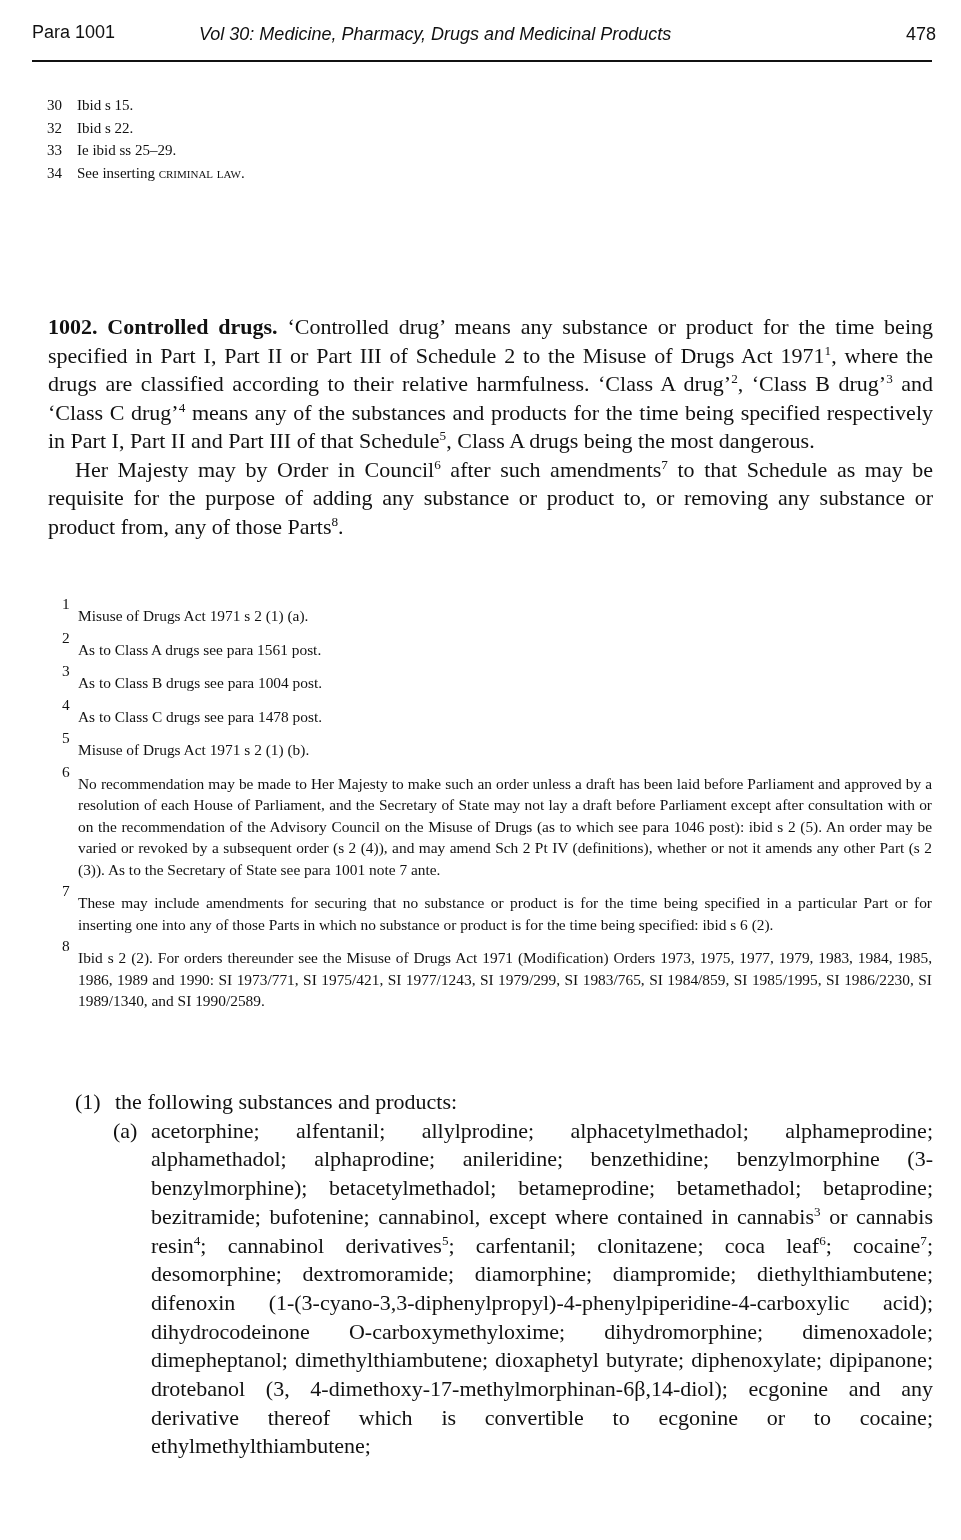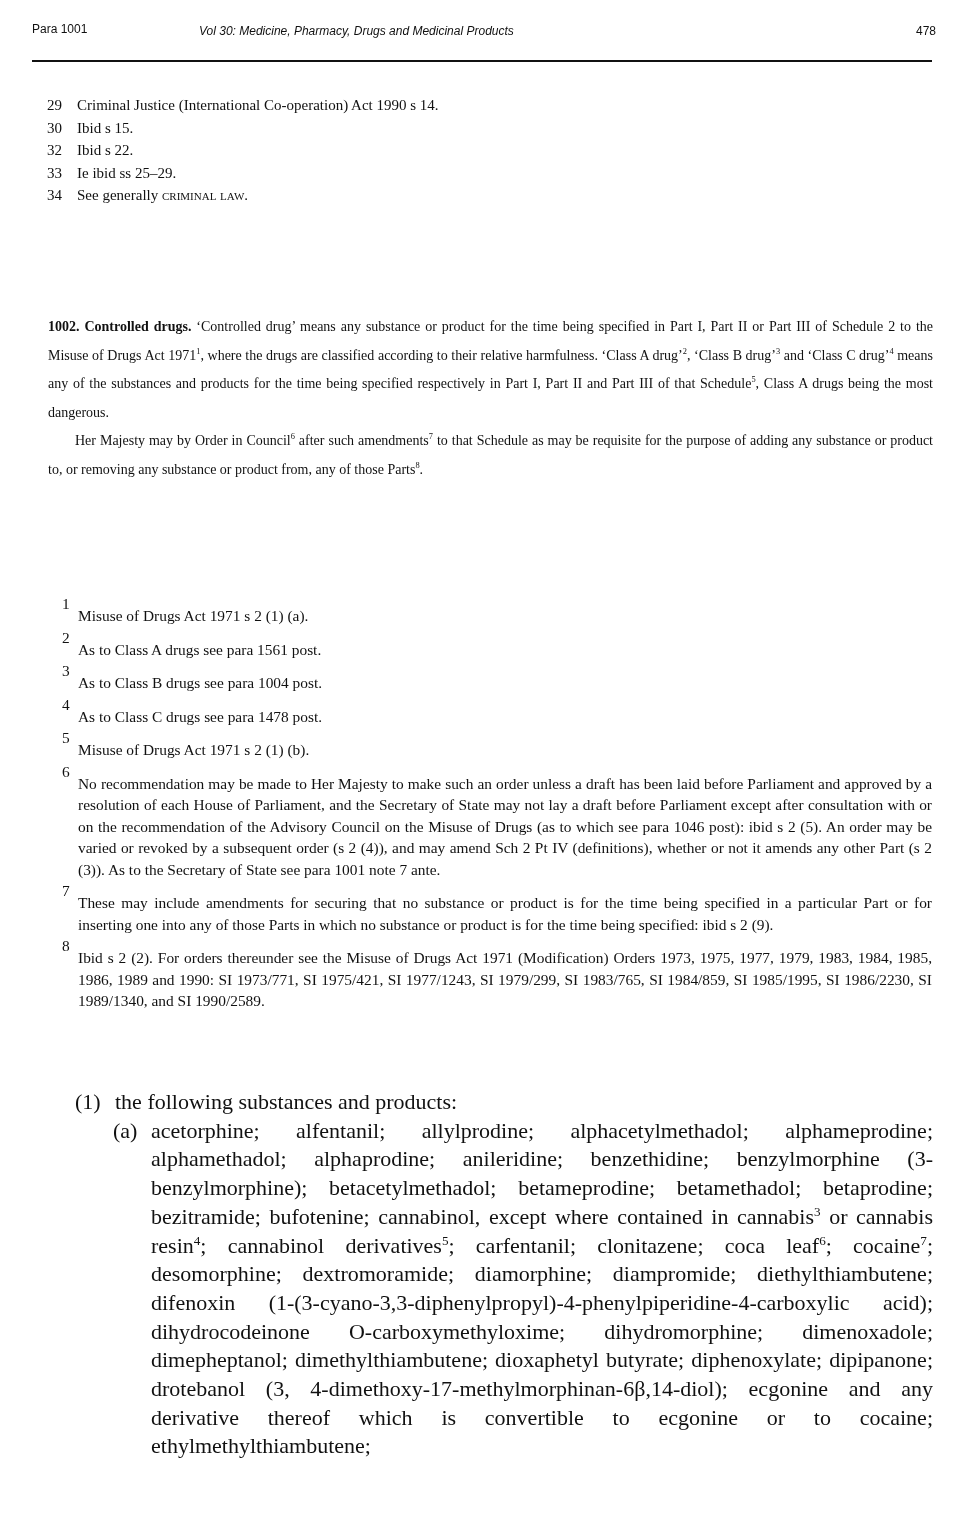--- a/index.html
+++ b/index.html
@@ -1,28 +1,28 @@
 <!DOCTYPE html>
 <html><head>
 <meta charset="utf-8">
 <style>
   html, body { margin:0; padding:0; background:#ffffff; }
   body { width:961px; height:1540px; position:relative; overflow:hidden; color:#111; font-family:"Liberation Serif", "DejaVu Serif", serif; }
-  .header { position:absolute; left:32px; top:20px; width:900px; height:30px; font-family:"Liberation Sans", "DejaVu Sans", sans-serif; font-size:12px; }
+  .header { position:absolute; left:32px; top:20px; width:900px; height:30px; font-family:"Liberation Sans", "DejaVu Sans", sans-serif; font-size:18px; }
   .header .para { position:absolute; left:0; top:2px; }
   .header .vol { position:absolute; left:167px; top:4px; font-style:italic; }
   .header .pg { position:absolute; right:-4px; top:4px; }
   .rule { position:absolute; left:32px; top:60px; width:900px; height:2px; background:#111; }
 
   .fn { position:absolute; left:47px; font-size:15px; line-height:22.5px; }
   .fn .row { display:flex; }
   .fn .num { width:30px; flex:none; }
   .sc { font-variant:small-caps;font-family:Liberation Serif, serif; }
 
-  .body-text { position:absolute; left:48px; width:885px; font-size:14px; line-height:28.5px; text-align:justify; }
+  .body-text { position:absolute; left:48px; width:885px; font-size:22px; line-height:28.5px; text-align:justify; }
   .body-text p { margin:0; }
   .indent { text-indent:27px; }
   sup { font-size:60%; line-height:0; vertical-align:super; }
   b.ph { font-weight:bold; }
 
   .notes { position:absolute; left:62px; width:870px; font-size:15.4px; line-height:21.5px; }
   .notes .row { display:flex; text-align:justify; }
   .notes .num { width:16px; flex:none; }
   .notes .txt { flex:1;margin-top:12px; }
 
@@ -39,38 +39,34 @@
 
 <div class="header">
   <span class="para">Para 1001</span>
   <span class="vol">Vol 30: Medicine, Pharmacy, Drugs and Medicinal Products</span>
   <span class="pg">478</span>
 </div>
 <div class="rule"></div>
 
 <div class="fn" style="top:94px;">
   <div class="row">
-      <span class="num">29</span>
-      <span>Criminal Justice (International Co-operation) Act 1990 s 14.</span>
-    </div>
-  <div class="row">
       <span class="num">30</span>
       <span>Ibid s 15.</span>
     </div>
   <div class="row">
       <span class="num">32</span>
       <span>Ibid s 22.</span>
     </div>
   <div class="row">
       <span class="num">33</span>
       <span>Ie ibid ss 25–29.</span>
     </div>
   <div class="row">
       <span class="num">34</span>
-      <span><span>See generally </span><span class="sc">criminal law</span><span>.</span></span>
+      <span><span>See inserting </span><span class="sc">criminal law</span><span>.</span></span>
     </div>
 </div>
 
 <div class="body-text" style="top:313px;">
   <p><b class="ph">1002.</b> <b class="ph">Controlled drugs.</b><span> ‘Controlled drug’ means any substance or product for the time being specified in Part I, Part II or Part III of Schedule 2 to the Misuse of Drugs Act 1971</span><sup>1</sup><span>, where the drugs are classified according to their relative harmfulness. ‘Class A drug’</span><sup>2</sup><span>, ‘Class B drug’</span><sup>3</sup><span> and ‘Class C drug’</span><sup>4</sup><span> means any of the substances and products for the time being specified respectively in Part I, Part II and Part III of that Schedule</span><sup>5</sup><span>, Class A drugs being the most dangerous.</span></p>
   <p class="indent"><span>Her Majesty may by Order in Council</span><sup>6</sup><span> after such amendments</span><sup>7</sup><span> to that Schedule as may be requisite for the purpose of adding any substance or product to, or removing any substance or product from, any of those Parts</span><sup>8</sup><span>.</span></p>
 </div>
 
 <div class="notes" style="top:593px;">
   <div class="row">
@@ -92,21 +88,21 @@
   <div class="row">
       <span class="num">5</span>
       <span class="txt">Misuse of Drugs Act 1971 s 2 (1) (b).</span>
     </div>
   <div class="row">
       <span class="num">6</span>
       <span class="txt">No recommendation may be made to Her Majesty to make such an order unless a draft has been laid before Parliament and approved by a resolution of each House of Parliament, and the Secretary of State may not lay a draft before Parliament except after consultation with or on the recommendation of the Advisory Council on the Misuse of Drugs (as to which see para 1046 post): ibid s 2 (5). An order may be varied or revoked by a subsequent order (s 2 (4)), and may amend Sch 2 Pt IV (definitions), whether or not it amends any other Part (s 2 (3)). As to the Secretary of State see para 1001 note 7 ante.</span>
     </div>
   <div class="row">
       <span class="num">7</span>
-      <span class="txt">These may include amendments for securing that no substance or product is for the time being specified in a particular Part or for inserting one into any of those Parts in which no substance or product is for the time being specified: ibid s 2 (9).</span>
+      <span class="txt">These may include amendments for securing that no substance or product is for the time being specified in a particular Part or for inserting one into any of those Parts in which no substance or product is for the time being specified: ibid s 6 (2).</span>
     </div>
   <div class="row">
       <span class="num">8</span>
       <span class="txt">Ibid s 2 (2). For orders thereunder see the Misuse of Drugs Act 1971 (Modification) Orders 1973, 1975, 1977, 1979, 1983, 1984, 1985, 1986, 1989 and 1990: SI 1973/771, SI 1975/421, SI 1977/1243, SI 1979/299, SI 1983/765, SI 1984/859, SI 1985/1995, SI 1986/2230, SI 1989/1340, and SI 1990/2589.</span>
     </div>
 </div>
 
 <div class="s1003">
   <div class="l2">
       <span class="n">(1)</span>

